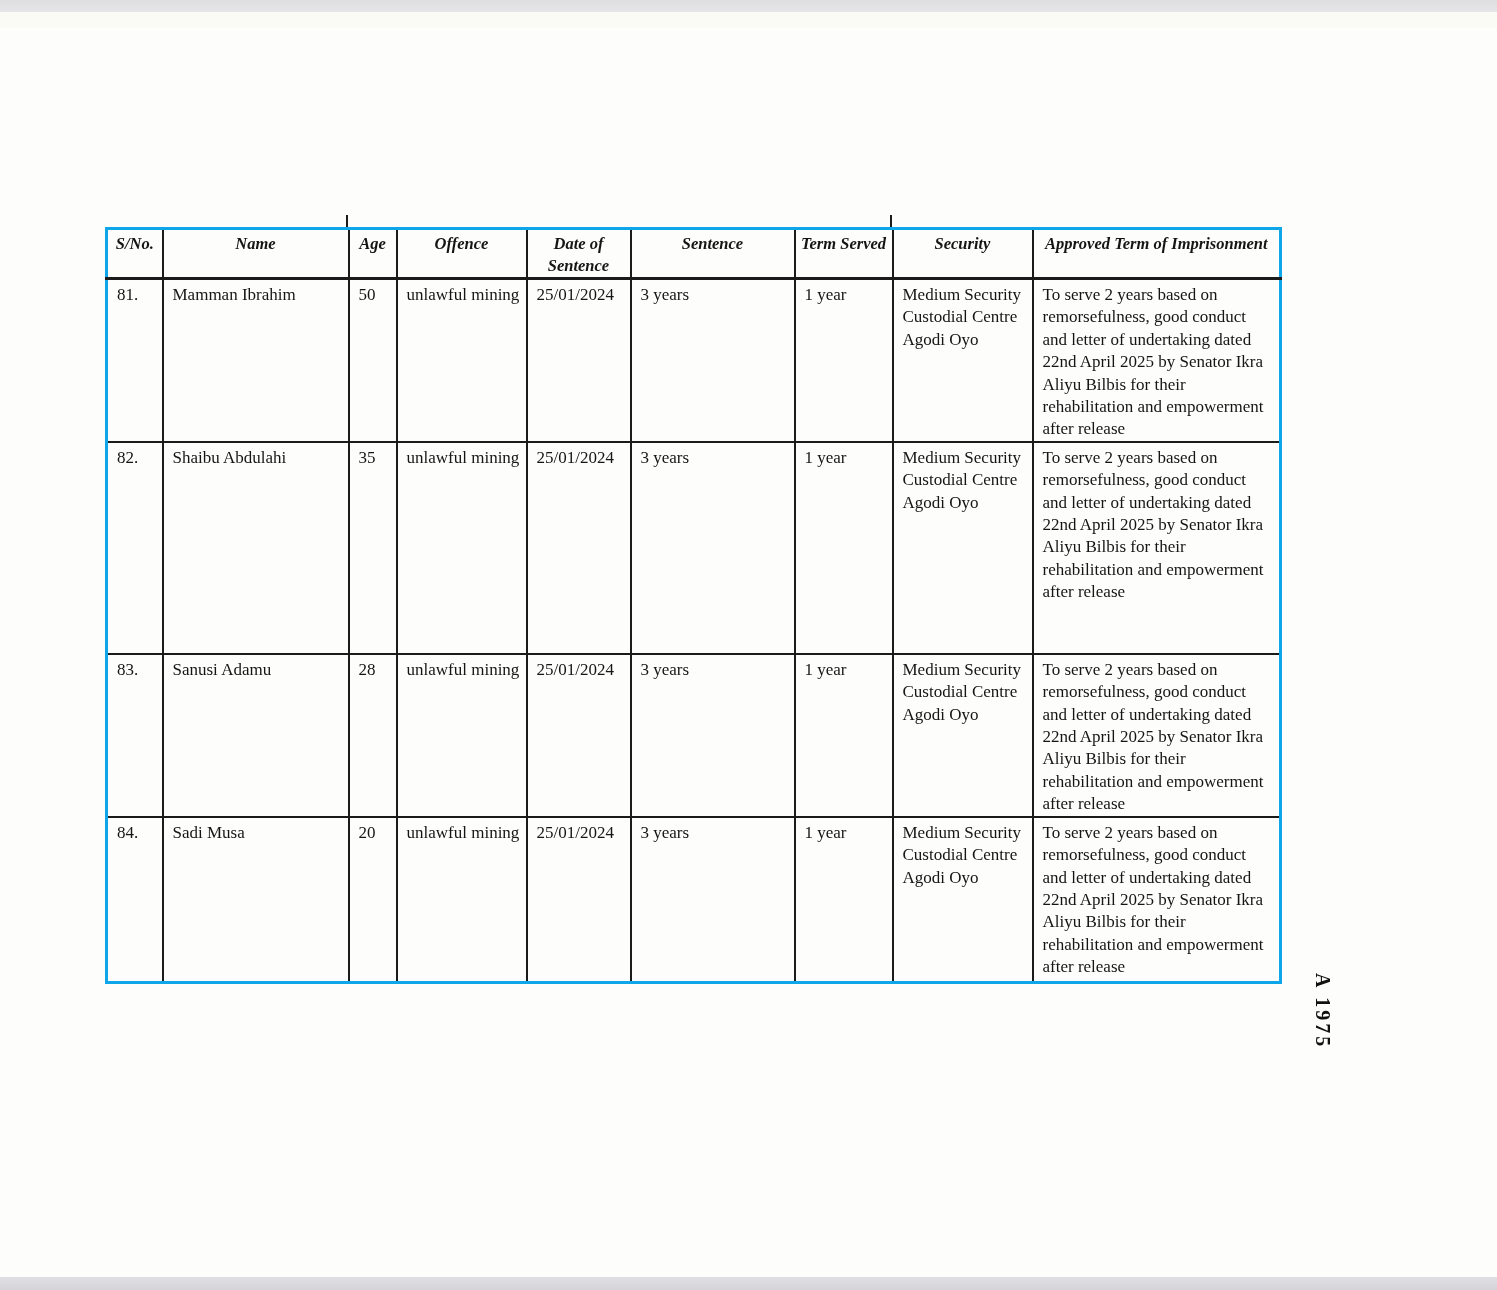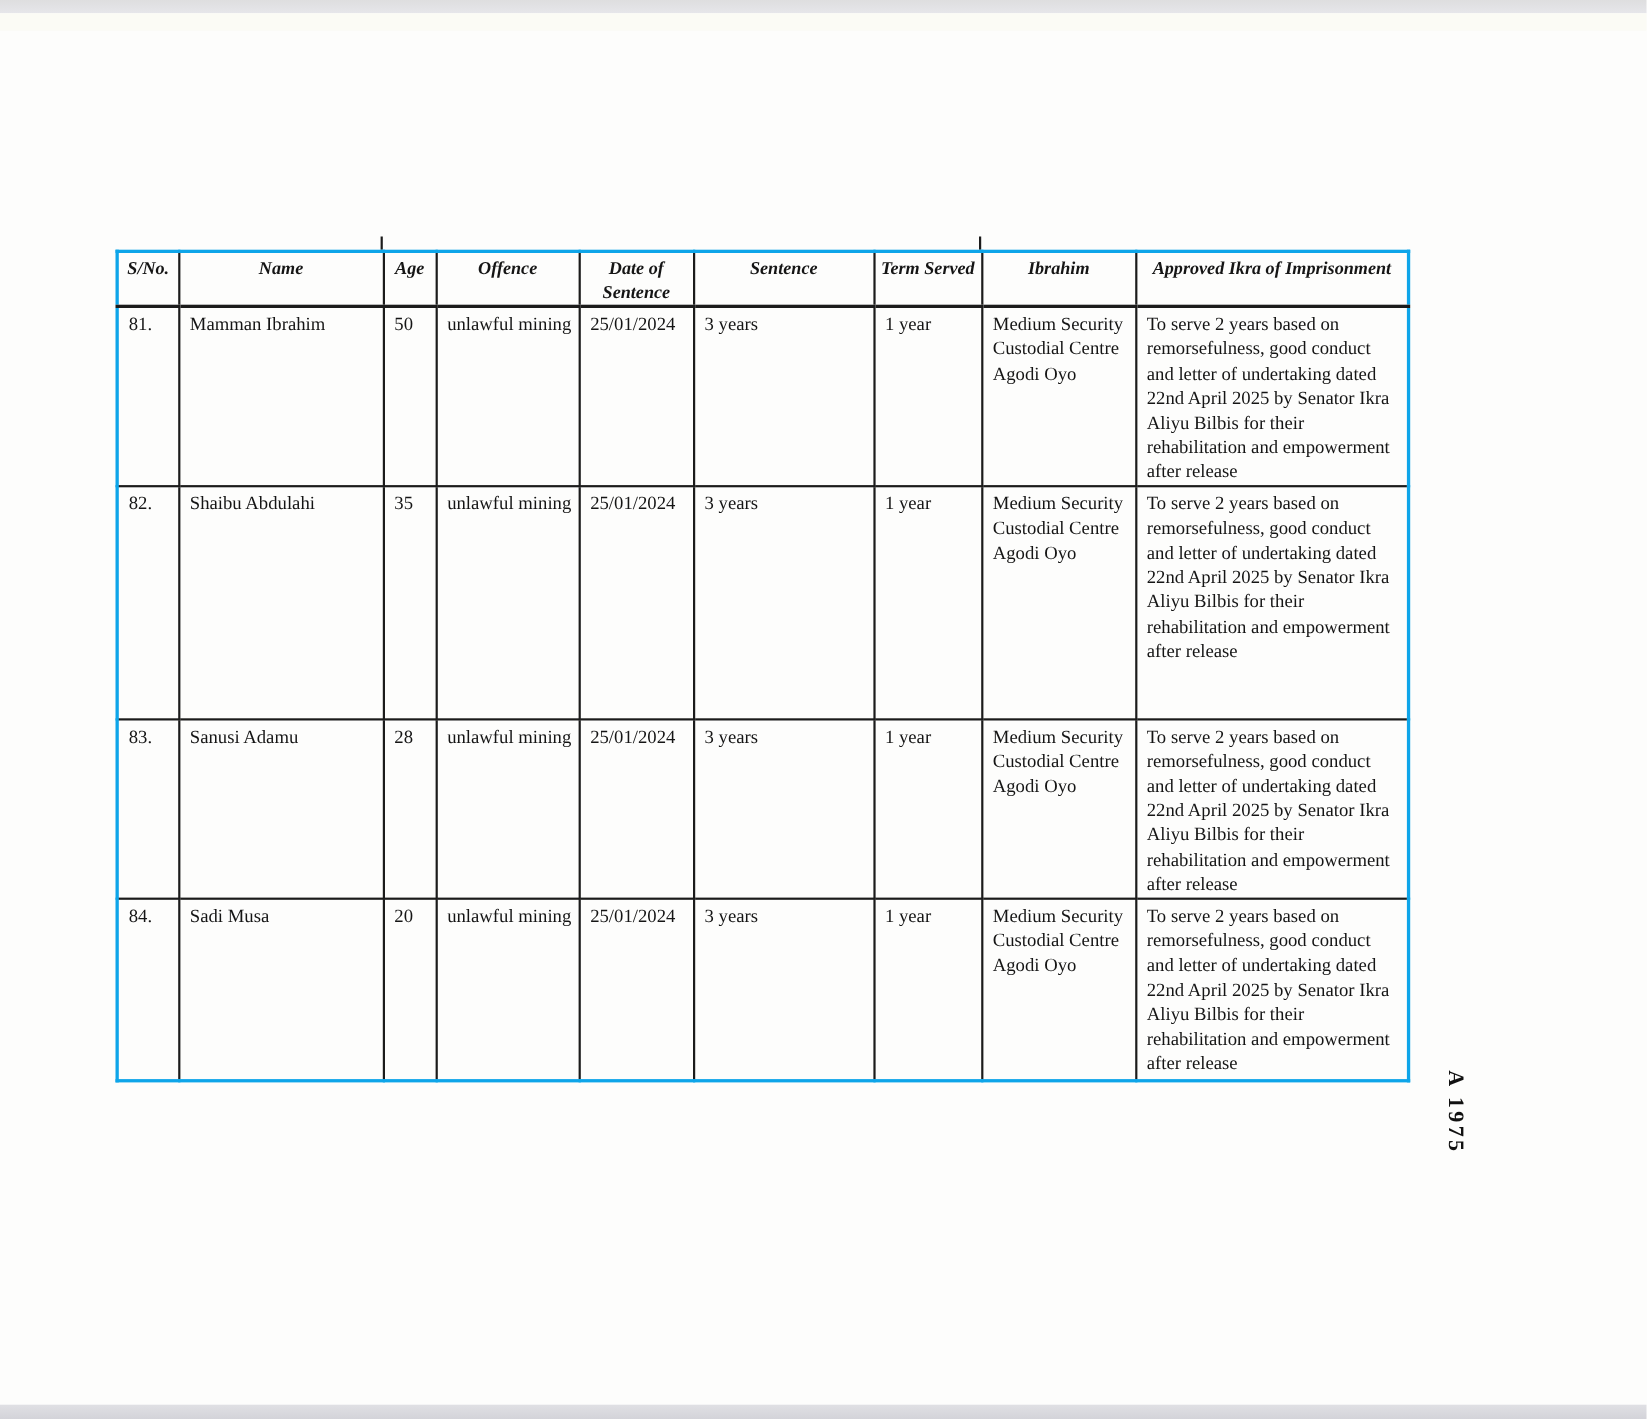--- a/index.html
+++ b/index.html
@@ -124,22 +124,22 @@
     </colgroup>
     <thead>
       <tr>
         <th>S/No.</th>
         <th>Name</th>
         <th>Age</th>
         <th>Offence</th>
         <th class="h-date">Date of Sentence</th>
         <th>Sentence</th>
         <th class="h-term">Term Served</th>
-        <th>Ibrahim</th>
-        <th class="h-approved">Approved Ikra of Imprisonment</th>
+        <th>Security</th>
+        <th class="h-approved">Approved Term of Imprisonment</th>
       </tr>
     </thead>
     <tbody>
     <tr>
           <td class="c-sno">81.</td>
           <td class="c-name">Mamman Ibrahim</td>
           <td class="c-age">50</td>
           <td class="c-offence">unlawful mining</td>
           <td class="c-date">25/01/2024</td>
           <td class="c-sentence">3 years</td>

